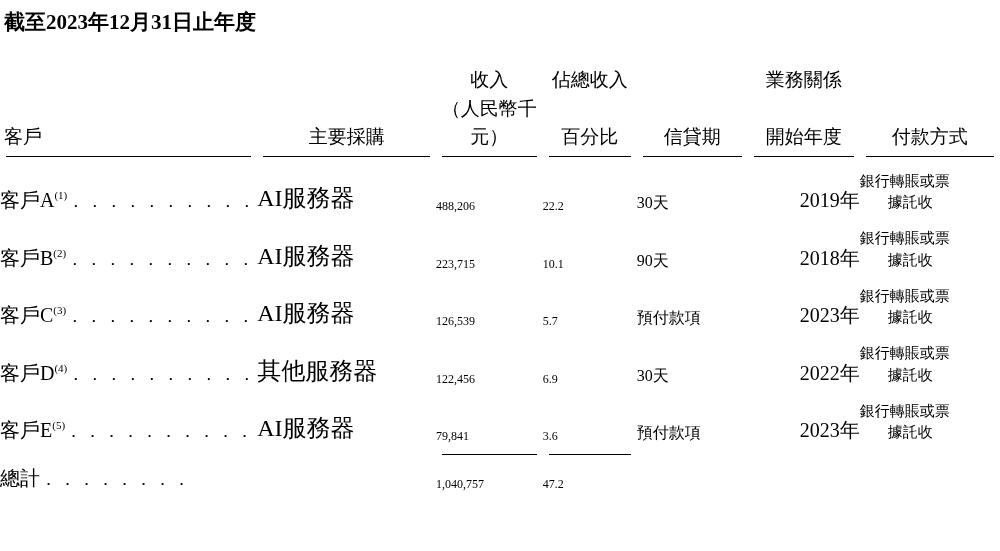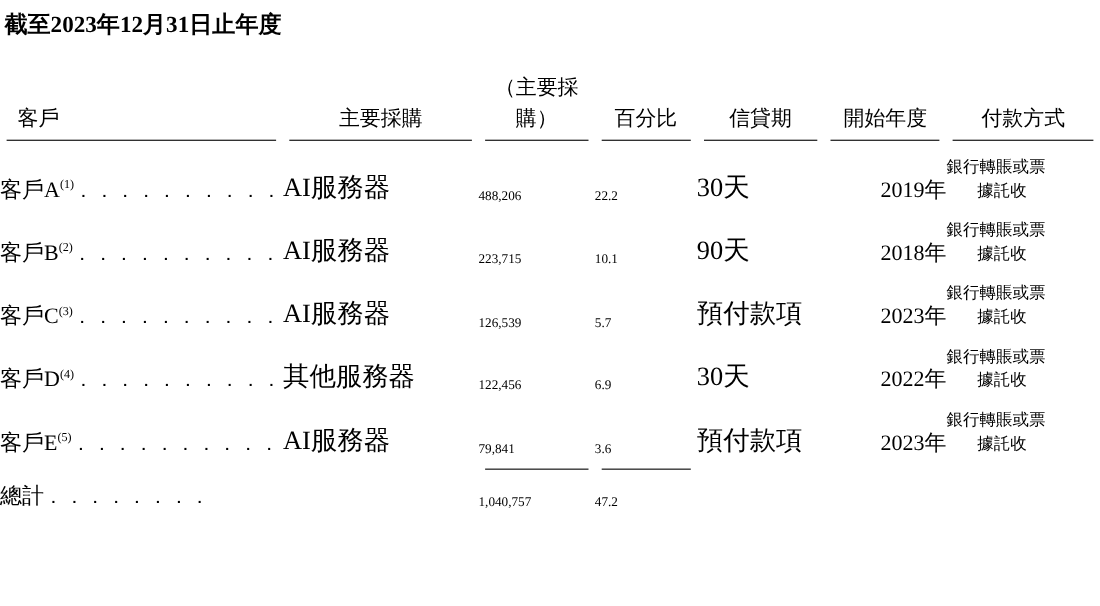--- a/index.html
+++ b/index.html
@@ -86,21 +86,21 @@
   }
   .num {
     text-align: left;
     padding-right: 10px;
     font-size: 12px;
     white-space: nowrap;
   }
   .credit {
     text-align: left;
     padding-left: 10px;
-    font-size: 24px;
+    font-size: 16px;
     white-space: nowrap;
   }
   .year {
     text-align: right;
     padding-left: 18px;
     font-size: 20px;
     white-space: nowrap;
   }
   .pay {
     text-align: left;
@@ -141,23 +141,32 @@
       <col class="c-cust">
         <col class="c-proc">
         <col class="c-rev">
         <col class="c-pct">
         <col class="c-credit">
         <col class="c-year">
         <col class="c-pay">
     </colgroup>
     <tbody>
       <tr>
-        <td class="hdr-cell" style="text-align:left;padding-left:16px;">客戶</td>
+        <td class="hdr-cell"></td>
+        <td class="hdr-cell"></td>
+        <td class="hdr-cell">收入</td>
+        <td class="hdr-cell">佔總收入</td>
+        <td class="hdr-cell"></td>
+        <td class="hdr-cell">業務關係</td>
+        <td class="hdr-cell"></td>
+      </tr>
+      <tr>
+        <td class="hdr-cell" style="text-align:left;padding-left:4px;">客戶</td>
         <td class="hdr-cell">主要採購</td>
-        <td class="hdr-cell">（主要採購）</td>
+        <td class="hdr-cell">（人民幣千元）</td>
         <td class="hdr-cell">百分比</td>
         <td class="hdr-cell">信貸期</td>
         <td class="hdr-cell">開始年度</td>
         <td class="hdr-cell">付款方式</td>
       </tr>
       <tr class="hdr-row-line">
         <td>
             <div class="rule"></div>
           </td>
         <td>

